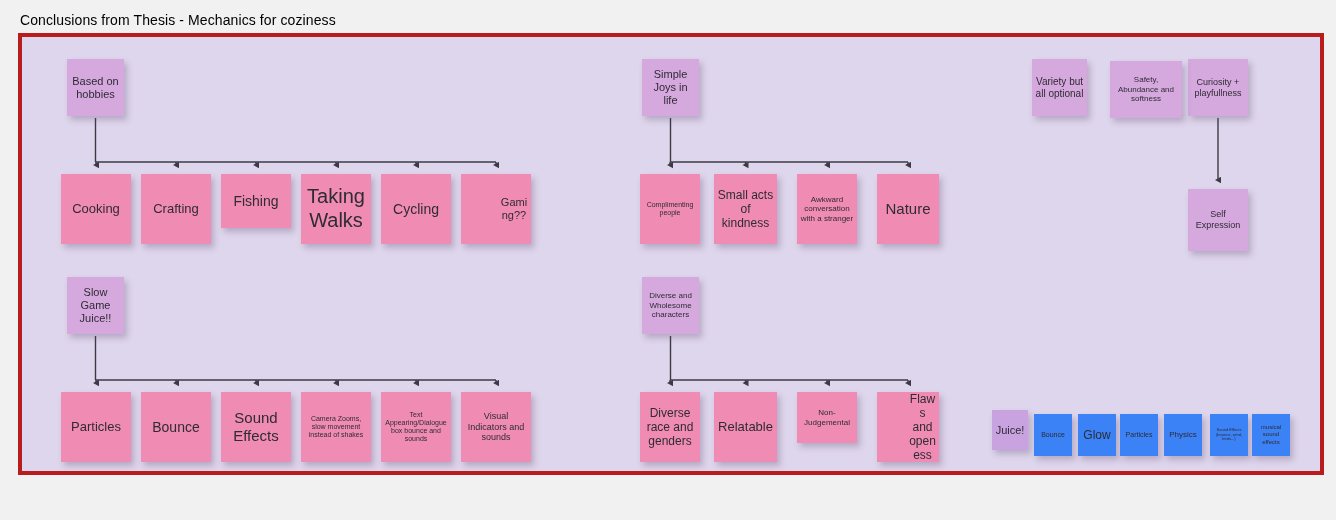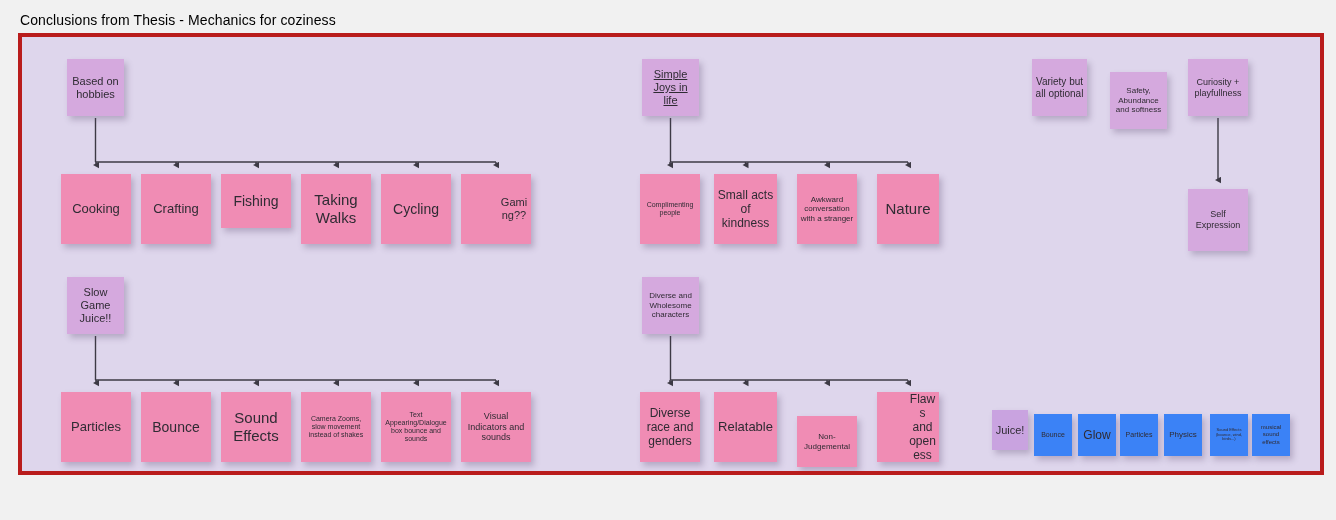--- a/index.html
+++ b/index.html
@@ -117,30 +117,30 @@
         </div>
         <div class="note pink" style="left: 39px; top: 137px; width: 70px; height: 70px; font-size: 13px;">
           <span>Cooking</span>
         </div>
         <div class="note pink" style="left: 119px; top: 137px; width: 70px; height: 70px; font-size: 13px;">
           <span>Crafting</span>
         </div>
         <div class="note pink" style="left: 199px; top: 137px; width: 70px; height: 54px; font-size: 14px;">
           <span>Fishing</span>
         </div>
-        <div class="note pink" style="left: 279px; top: 137px; width: 70px; height: 70px; font-size: 15px;">
+        <div class="note pink" style="left: 279px; top: 137px; width: 70px; height: 70px; font-size: 20px;">
           <span>Taking Walks</span>
         </div>
         <div class="note pink" style="left: 359px; top: 137px; width: 70px; height: 70px; font-size: 14px;">
           <span>Cycling</span>
         </div>
         <div class="note pink" style="left: 439px; top: 137px; width: 70px; height: 70px; font-size: 11px; padding-left: 39px;">
           <span>Gaming??</span>
         </div>
-        <div class="note purple" style="left: 620px; top: 22px; width: 57px; height: 57px; font-size: 11px; text-decoration: underline;">
+        <div class="note purple" style="left: 620px; top: 22px; width: 57px; height: 57px; font-size: 11px;">
           <span>Simple Joys in life</span>
         </div>
         <div class="note pink" style="left: 618px; top: 137px; width: 60px; height: 70px; font-size: 7px;">
           <span>Complimenting people</span>
         </div>
         <div class="note pink" style="left: 692px; top: 137px; width: 63px; height: 70px; font-size: 12px;">
           <span>Small acts of kindness</span>
         </div>
         <div class="note pink" style="left: 775px; top: 137px; width: 60px; height: 70px; font-size: 8px;">
           <span>Awkward conversation with a stranger</span>
@@ -171,36 +171,36 @@
         </div>
         <div class="note purple" style="left: 620px; top: 240px; width: 57px; height: 57px; font-size: 8px;">
           <span>Diverse and Wholesome characters</span>
         </div>
         <div class="note pink" style="left: 618px; top: 355px; width: 60px; height: 70px; font-size: 12px;">
           <span>Diverse race and genders</span>
         </div>
         <div class="note pink" style="left: 692px; top: 355px; width: 63px; height: 70px; font-size: 13px;">
           <span>Relatable</span>
         </div>
-        <div class="note pink" style="left: 775px; top: 355px; width: 60px; height: 51px; font-size: 8px; margin-top: 24px;">
+        <div class="note pink" style="left: 775px; top: 355px; width: 60px; height: 51px; font-size: 8px;">
           <span>Non-Judgemental</span>
         </div>
         <div class="note pink" style="left: 855px; top: 355px; width: 62px; height: 70px; font-size: 12px; padding-left: 32px;">
           <span>Flaws and openess</span>
         </div>
         <div class="note purple" style="left: 1166px; top: 22px; width: 60px; height: 57px; font-size: 9px;">
           <span>Curiosity + playfullness</span>
         </div>
         <div class="note purple" style="left: 1166px; top: 152px; width: 60px; height: 62px; font-size: 9px;">
           <span>Self Expression</span>
         </div>
         <div class="note purple" style="left: 1010px; top: 22px; width: 55px; height: 57px; font-size: 10px;">
           <span>Variety but all optional</span>
         </div>
-        <div class="note purple" style="left: 1088px; top: 35px; width: 57px; height: 57px; font-size: 8px;">
+        <div class="note purple" style="left: 1088px; top: 24px; width: 72px; height: 57px; font-size: 8px;">
           <span>Safety, Abundance and softness</span>
         </div>
         <div class="note lpurple" style="left: 970px; top: 373px; width: 36px; height: 40px; font-size: 11px;">
           <span>Juice!</span>
         </div>
         <div class="note lpink" style="left: 1012px; top: 377px; width: 38px; height: 42px; font-size: 7px;">
           <span>Bounce</span>
         </div>
         <div class="note lpink" style="left: 1056px; top: 377px; width: 38px; height: 42px; font-size: 12px;">
           <span>Glow</span>

